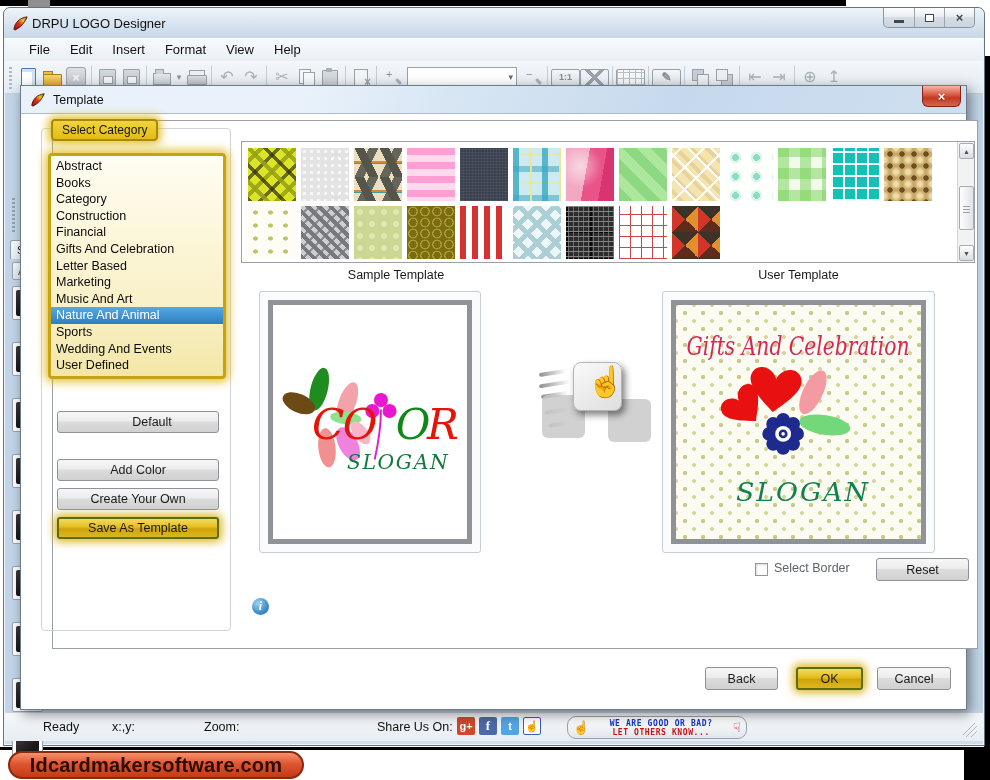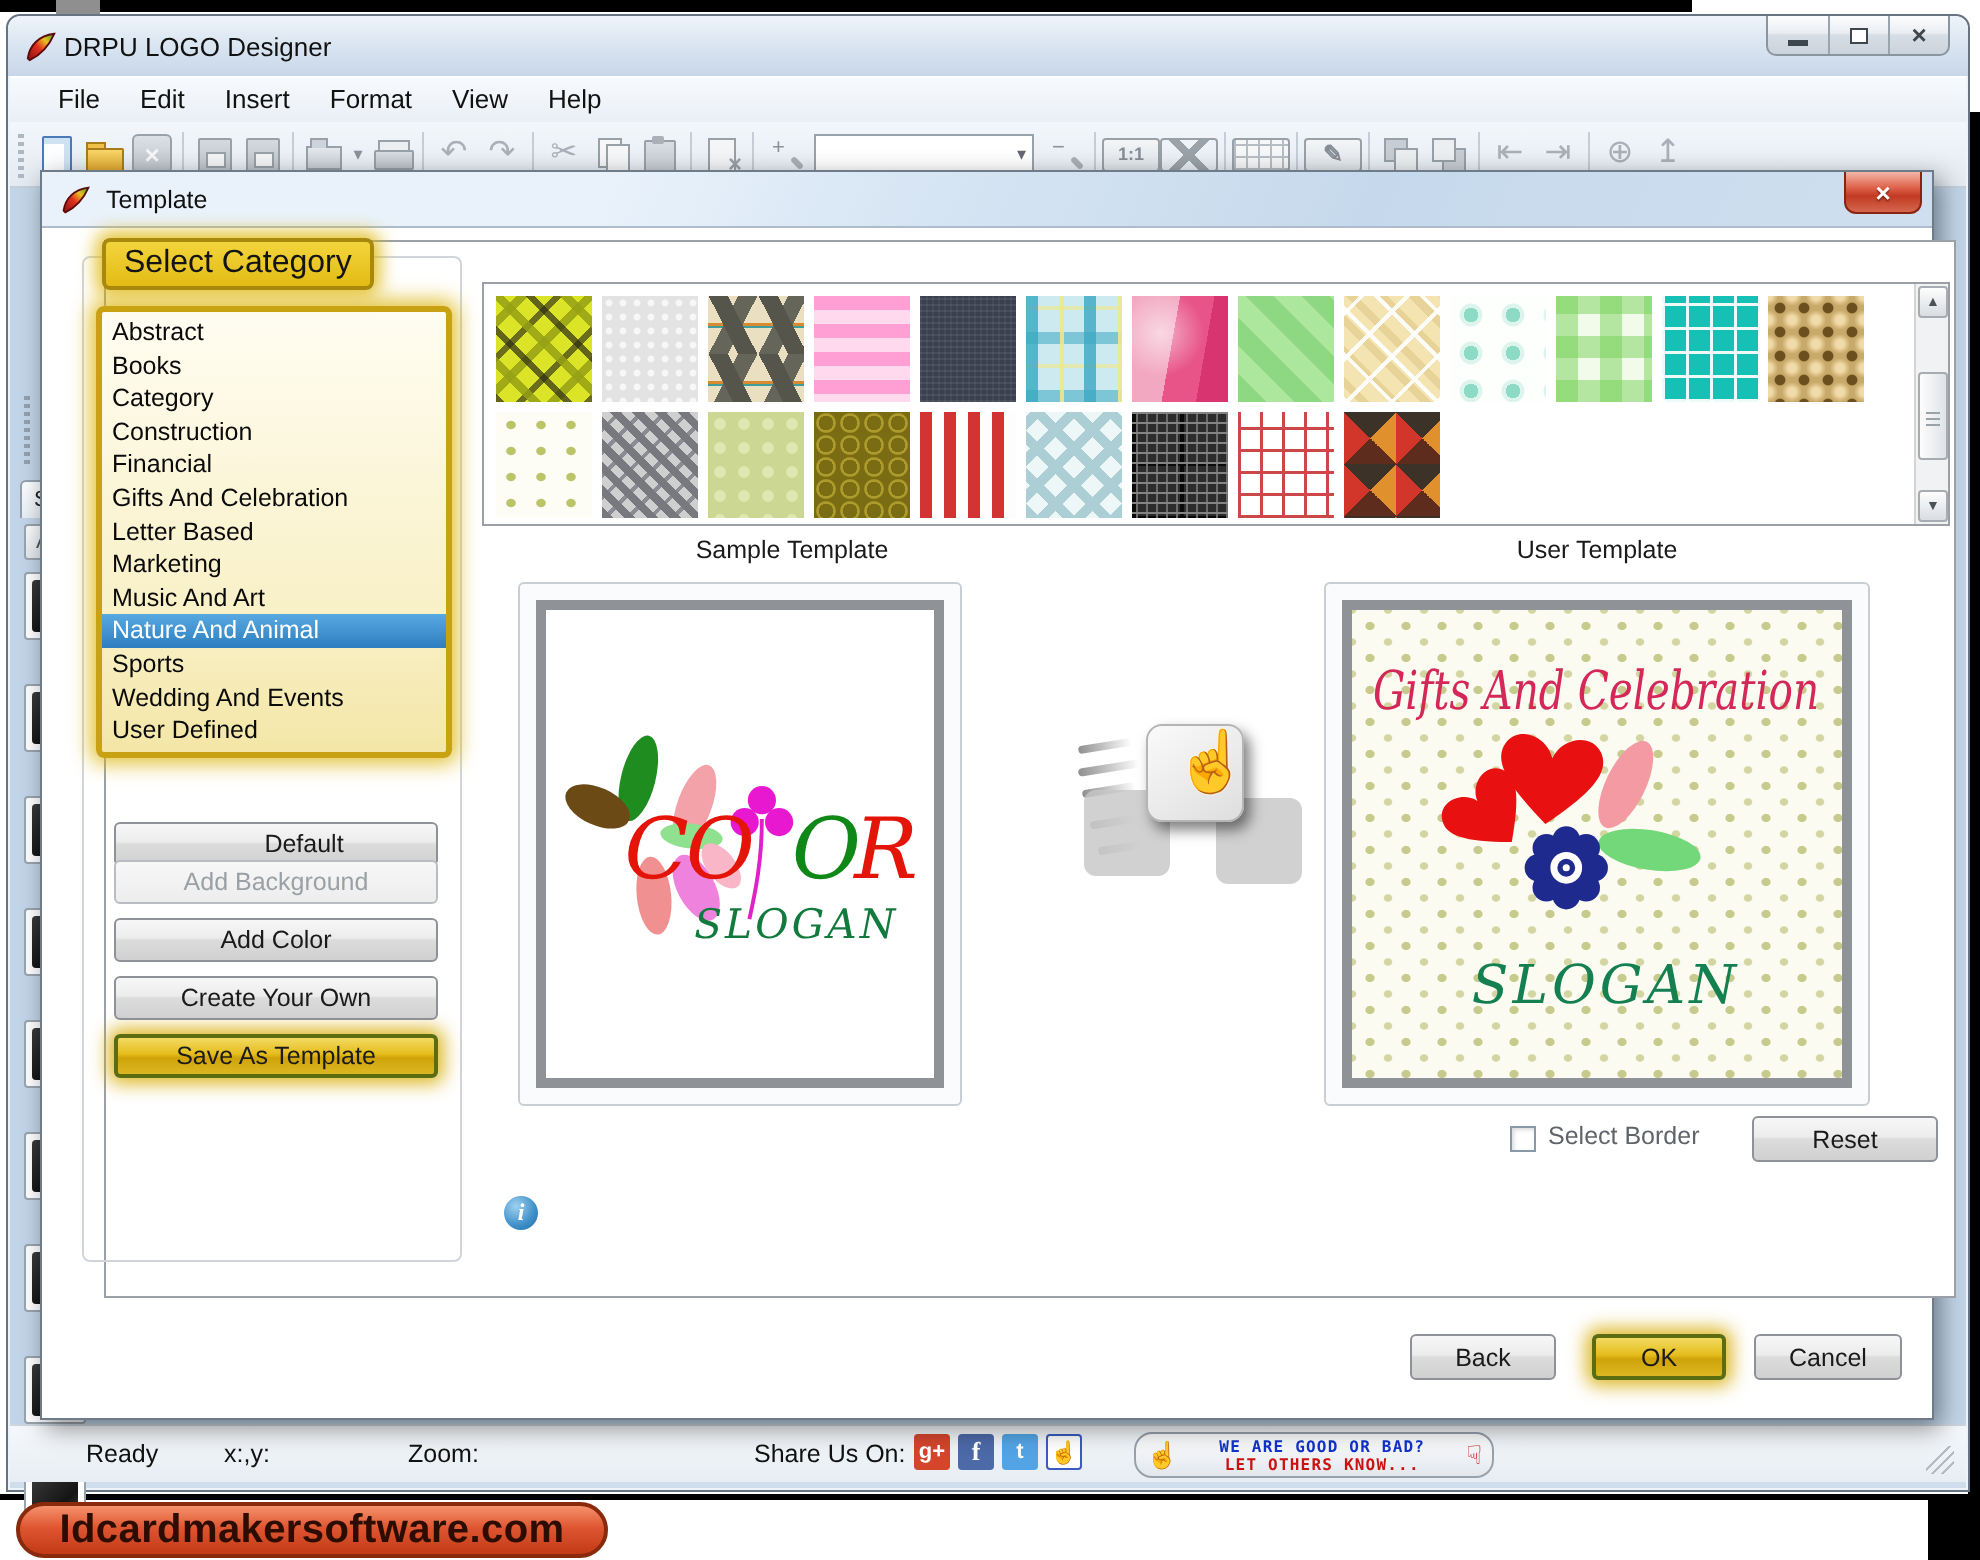--- a/index.html
+++ b/index.html
@@ -128,21 +128,21 @@
   .dlg-icon{margin:0 7px 0 9px;width:16px;height:16px;}
   .dlg-title-text{font-size:12.5px;color:#111;}
   .dlg-close{position:absolute;right:5px;top:0;width:39px;height:21px;
              background:linear-gradient(#f3b6a8,#dd6048 40%,#c13a22 60%,#d4674e);
              border:1px solid #8a2412;border-top:none;border-radius:0 0 6px 6px;
              color:#fff;font-weight:bold;font-size:13px;display:flex;align-items:center;justify-content:center;
              text-shadow:0 1px 1px rgba(0,0,0,.4);}
   .bigpanel{position:absolute;left:31px;top:34px;width:926px;height:529px;border:1px solid #9aa0a6;background:#fff;}
   
   .groupbox{position:absolute;left:20px;top:42px;width:190px;height:503px;border:1px solid #d1d5da;border-radius:4px;}
-  .gb-label{position:absolute;left:30px;top:33px;padding:2px 9px;font-size:16px;color:#141414;
+  .gb-label{position:absolute;left:30px;top:33px;padding:2px 9px;font-size:12px;color:#141414;
             background:linear-gradient(#f2d43c,#e3bc14);border:2px solid #a8890c;border-radius:4px;
             box-shadow:0 0 9px 3px rgba(222,182,6,.85);z-index:3;}
   .catlist{position:absolute;left:27px;top:67px;width:178px;height:226px;border:3px solid #c8a212;border-radius:4px;
            background:linear-gradient(180deg,#fffdf2,#f8efc2 75%,#f3e6a6);
            box-shadow:0 0 10px 3px rgba(220,180,10,.8);padding:2px 0;overflow:hidden;}
   .citem{font-size:12.5px;color:#0a0a0a;height:16.6px;line-height:16.6px;padding:0 5px;white-space:nowrap;}
   .citem.sel{background:linear-gradient(#57a9e1,#2e7ec0);color:#fff;}
   .btn97{position:absolute;left:36px;width:162px;height:22px;display:flex;align-items:center;justify-content:center;
          font-size:12.5px;color:#1a1a1a;border:1px solid #8e9298;border-radius:3px;
          background:linear-gradient(#f7f7f7,#ececec 45%,#dcdcdc 50%,#d0d0d0);}
@@ -433,21 +433,20 @@
       <div class="citem">Letter Based</div>
       <div class="citem">Marketing</div>
       <div class="citem">Music And Art</div>
       <div class="citem sel">Nature And Animal</div>
       <div class="citem">Sports</div>
       <div class="citem">Wedding And Events</div>
       <div class="citem">User Defined</div>
     </div>
 
   <div class="btn97 b-default">Default</div>
-  <div class="btn97 b-addbg disabled">Add Background</div>
   <div class="btn97 b-addcolor">Add Color</div>
   <div class="btn97 b-saveas btn-gold">Save As Template</div>
   <div class="btn97 b-own">Create Your Own</div>
 
   <div class="thumbpanel">
     <div class="swrows" id="swRows">
         <div class="swrow">
           <div class="sw p-yellow-plaid"></div>
           <div class="sw p-gray-dots"></div>
           <div class="sw p-hex-geo"></div>

